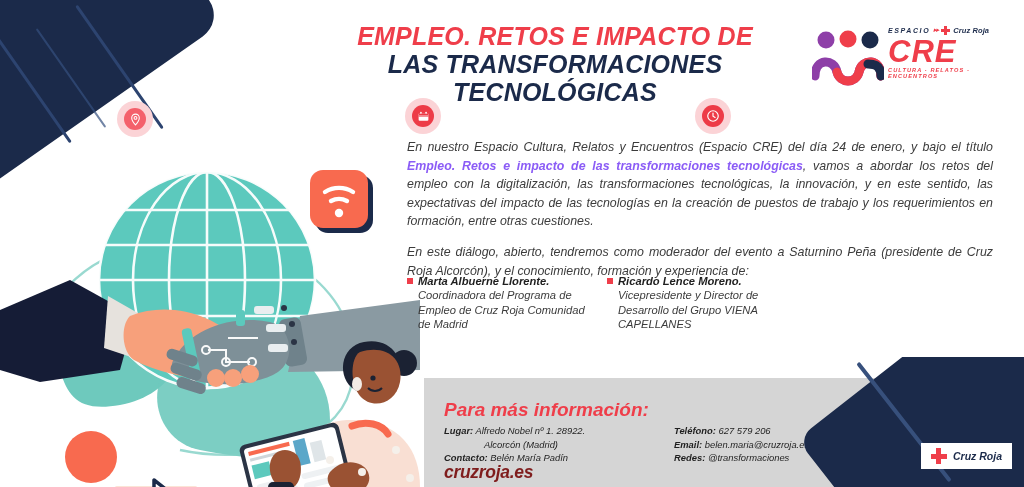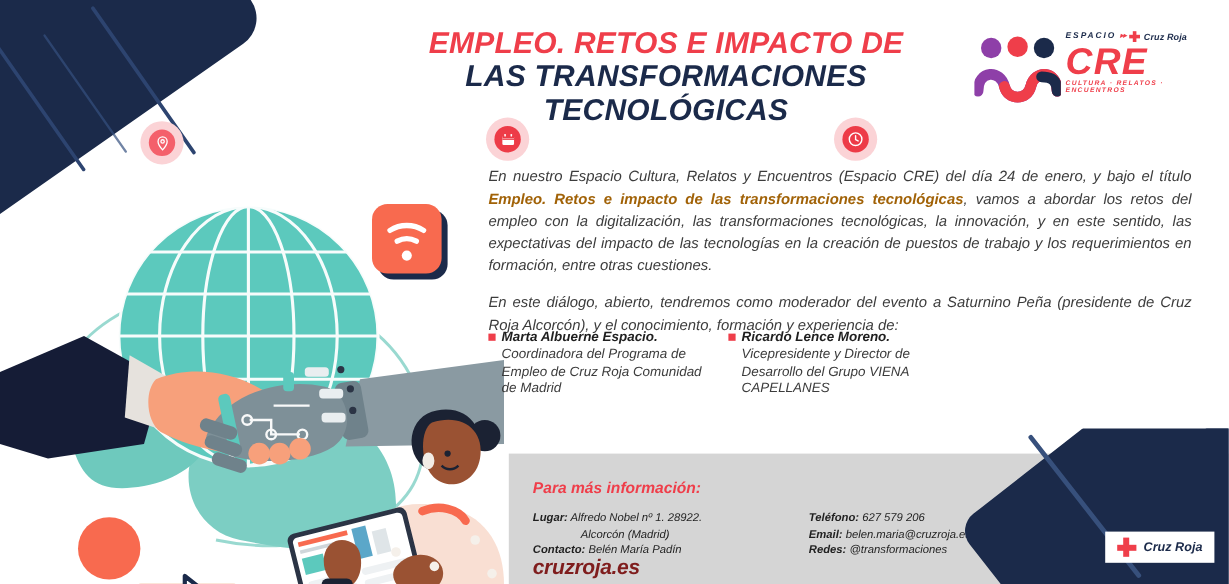--- a/index.html
+++ b/index.html
@@ -59,32 +59,32 @@
   .ri-clock{left:702px;top:105px;width:22px;height:22px;background:#ed3b47;}
   .ri-halo{position:absolute;border-radius:50%;background:#fbd3d6;}
   .rh-pin{left:117px;top:101px;width:36px;height:36px;}
   .rh-cal{left:405px;top:98px;width:36px;height:36px;}
   .rh-clock{left:695px;top:98px;width:36px;height:36px;}
 
   
   .copy{position:absolute;left:407px;top:138px;width:586px;color:#3c3c3c;font-size:12.4px;
         line-height:1.5;text-align:justify;}
   .copy p{margin:0 0 12px 0;}
-  .copy b{color:#a16207;}
+  .copy b{color:#8b5cf6;}
 
   
   .speakers{position:absolute;left:407px;top:274px;width:600px;display:flex;gap:10px;}
   .sp{width:190px;font-size:11.2px;line-height:1.28;color:#3c3c3c;}
   .sp-name{font-weight:bold;color:#1f1f1f;display:flex;gap:5px;align-items:flex-start;}
   .bullet{display:inline-block;min-width:6px;width:6px;height:6px;background:#ef3e4a;margin-top:4px;}
   .sp-role{padding-left:11px;}
 
   
   .footer{position:absolute;left:424px;top:378px;width:600px;height:109px;background:#d5d5d5;}
-  .f-head{position:absolute;left:20px;top:21px;font-size:13px;font-weight:bold;color:#ef3e4a;}
+  .f-head{position:absolute;left:20px;top:21px;font-size:19px;font-weight:bold;color:#ef3e4a;}
   .f-col1{position:absolute;left:20px;top:46px;font-size:9.4px;color:#1f1f1f;line-height:1.45;}
   .f-col2{position:absolute;left:250px;top:46px;font-size:9.4px;color:#1f1f1f;line-height:1.45;}
   .f-col1 b,.f-col2 b{font-weight:bold;}
   .f-web{position:absolute;left:20px;top:84px;font-size:17.5px;font-weight:bold;color:#7f1d1d;letter-spacing:-.3px;}
   .f-indent{padding-left:40px;display:block;}
 
   
   .cr-badge{position:absolute;right:12px;bottom:18px;background:#fff;padding:5px 10px;
             display:flex;align-items:center;gap:6px;}
   .cr-cross{width:16px;height:16px;position:relative;}
@@ -296,21 +296,21 @@
 
   <div class="copy">
     <p><span>En nuestro Espacio Cultura, Relatos y Encuentros (Espacio CRE) del día 24 de enero, y bajo el título </span><b>Empleo. Retos e impacto de las transformaciones tecnológicas</b><span>, vamos a abordar los retos del empleo con la digitalización, las transformaciones tecnológicas, la innovación, y en este sentido, las expectativas del impacto de las tecnologías en la creación de puestos de trabajo y los requerimientos en formación, entre otras cuestiones.</span></p>
     <p>En este diálogo, abierto, tendremos como moderador del evento a Saturnino Peña (presidente de Cruz Roja Alcorcón), y el conocimiento, formación y experiencia de:</p>
   </div>
 
   <div class="speakers">
     <div class="sp">
       <div class="sp-name">
         <span class="bullet"></span>
-        <span>Marta Albuerne Espacio.</span>
+        <span>Marta Albuerne Llorente.</span>
       </div>
       <div class="sp-role">Coordinadora del Programa de Empleo de Cruz Roja Comunidad de Madrid</div>
     </div>
     <div class="sp">
       <div class="sp-name">
         <span class="bullet"></span>
         <span>Ricardo Lence Moreno.</span>
       </div>
       <div class="sp-role">Vicepresidente y Director de Desarrollo del Grupo VIENA CAPELLANES</div>
     </div>

